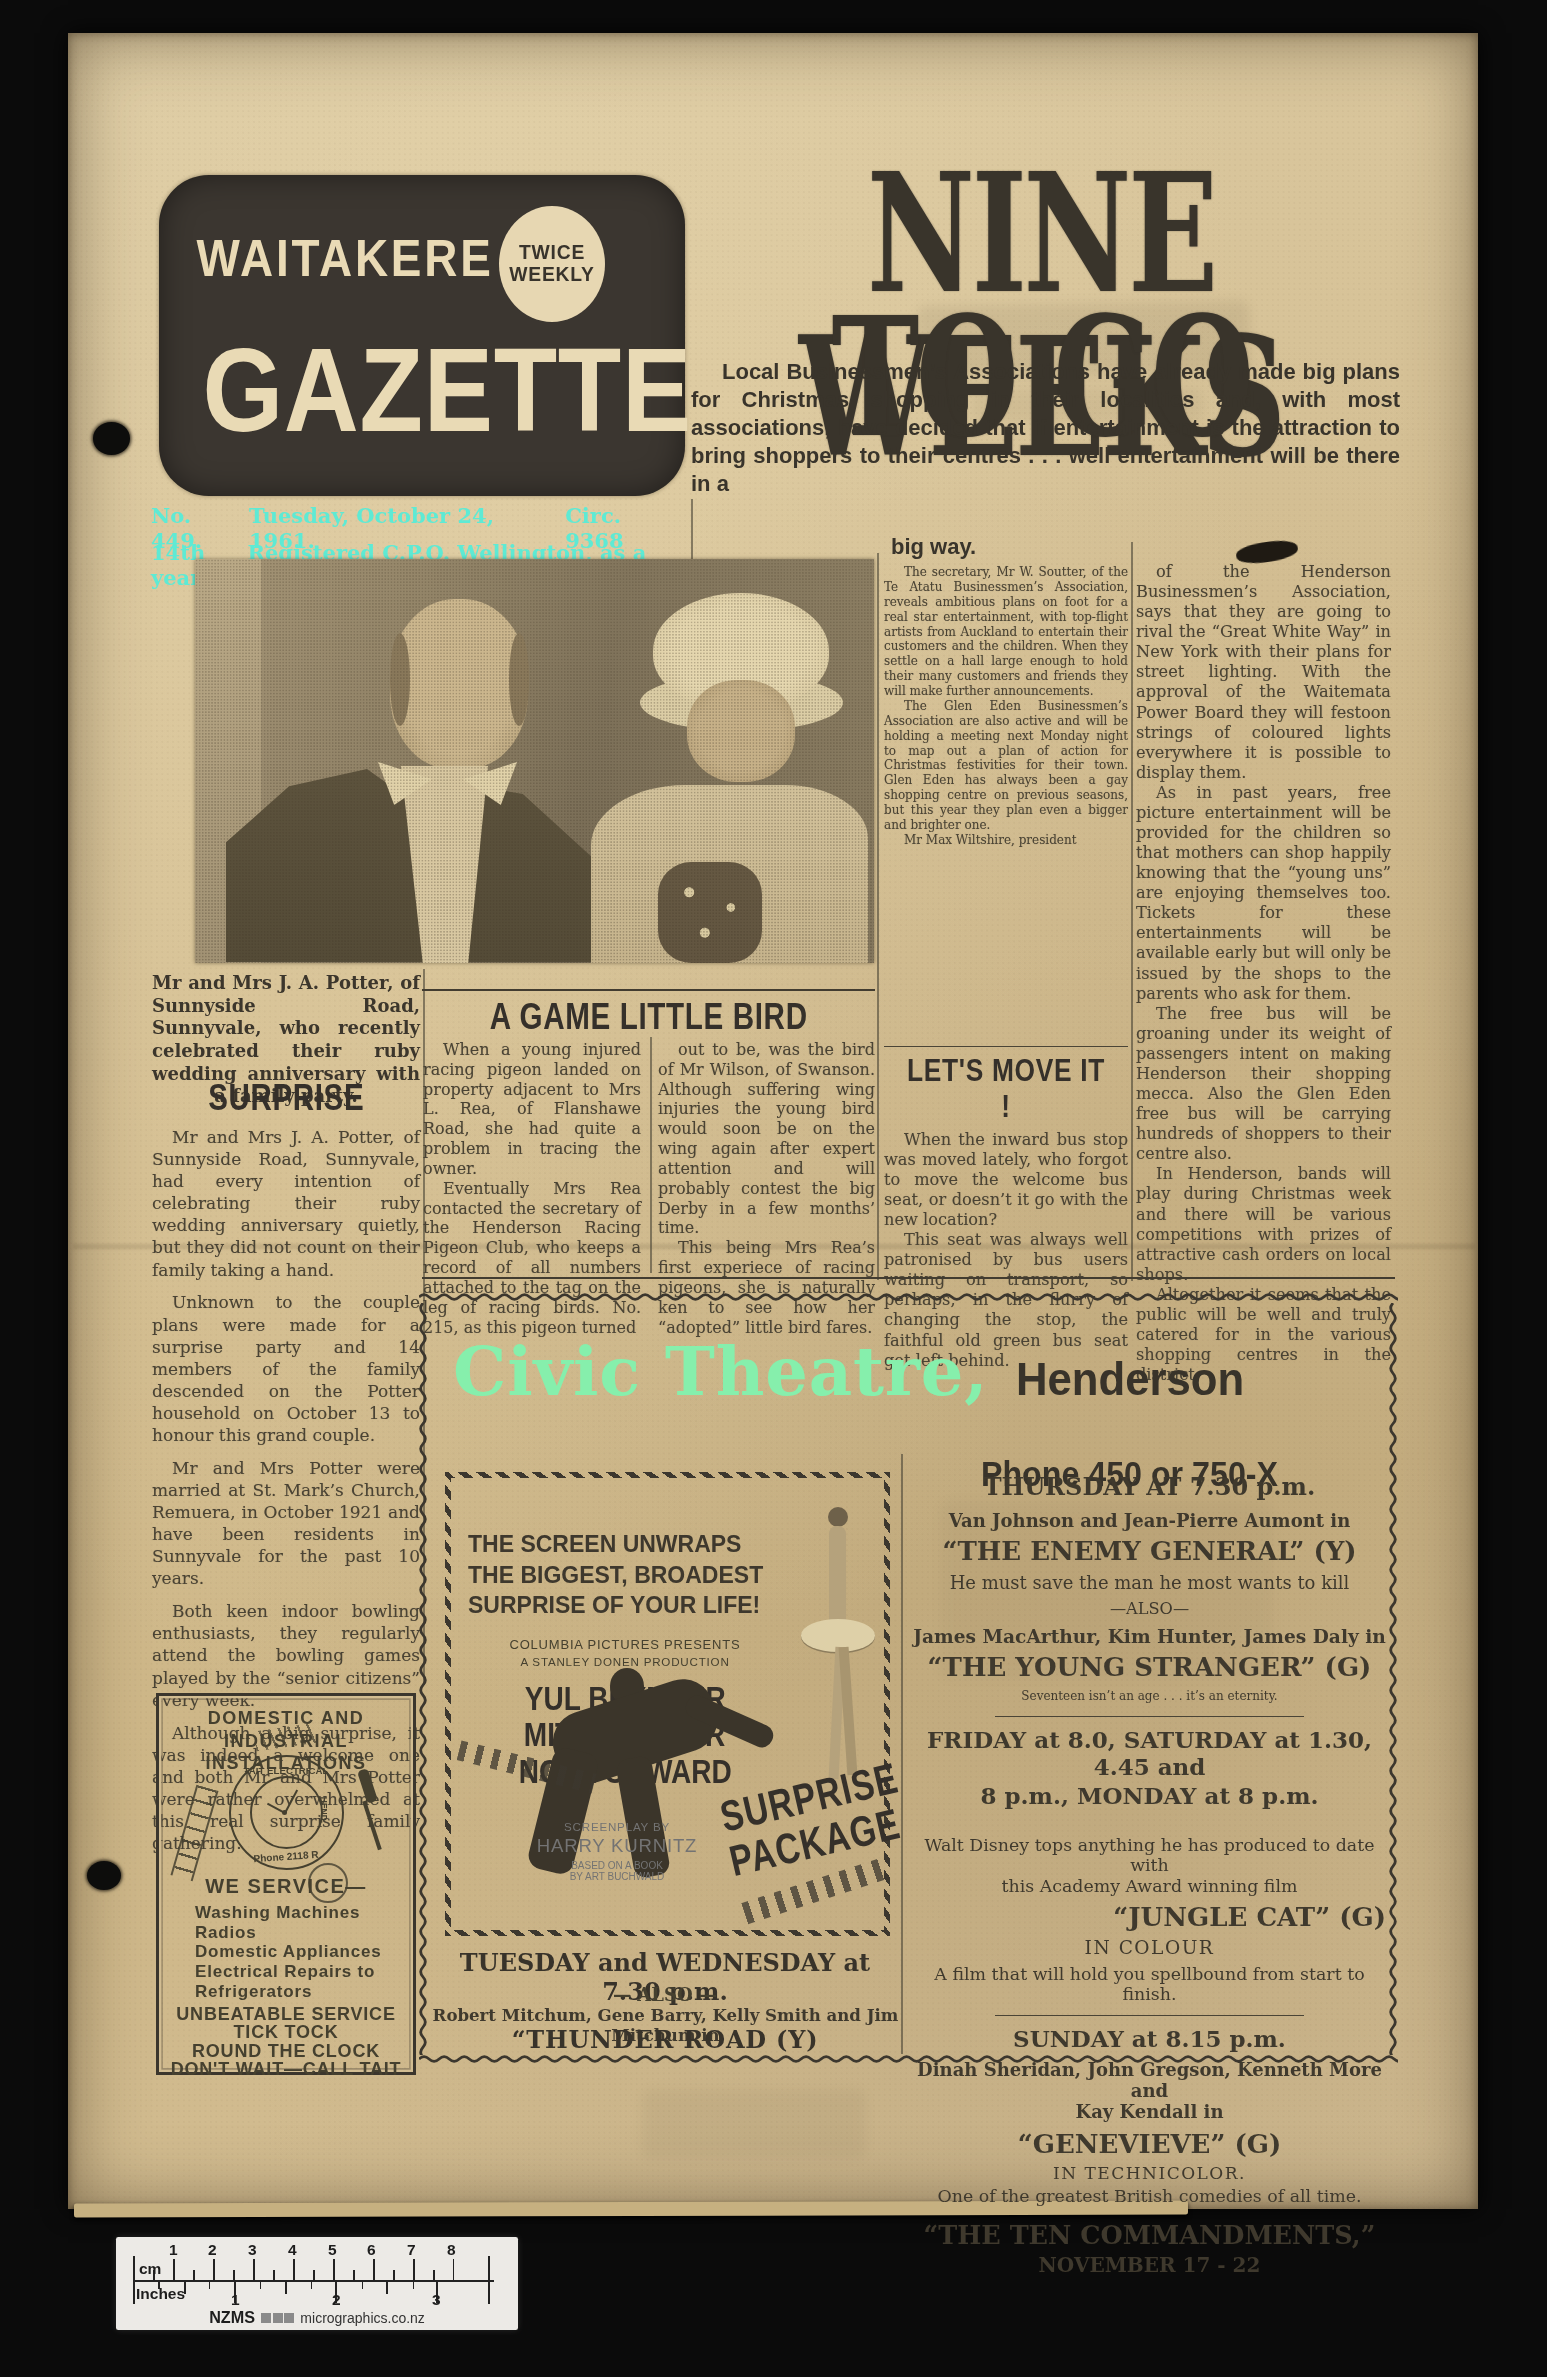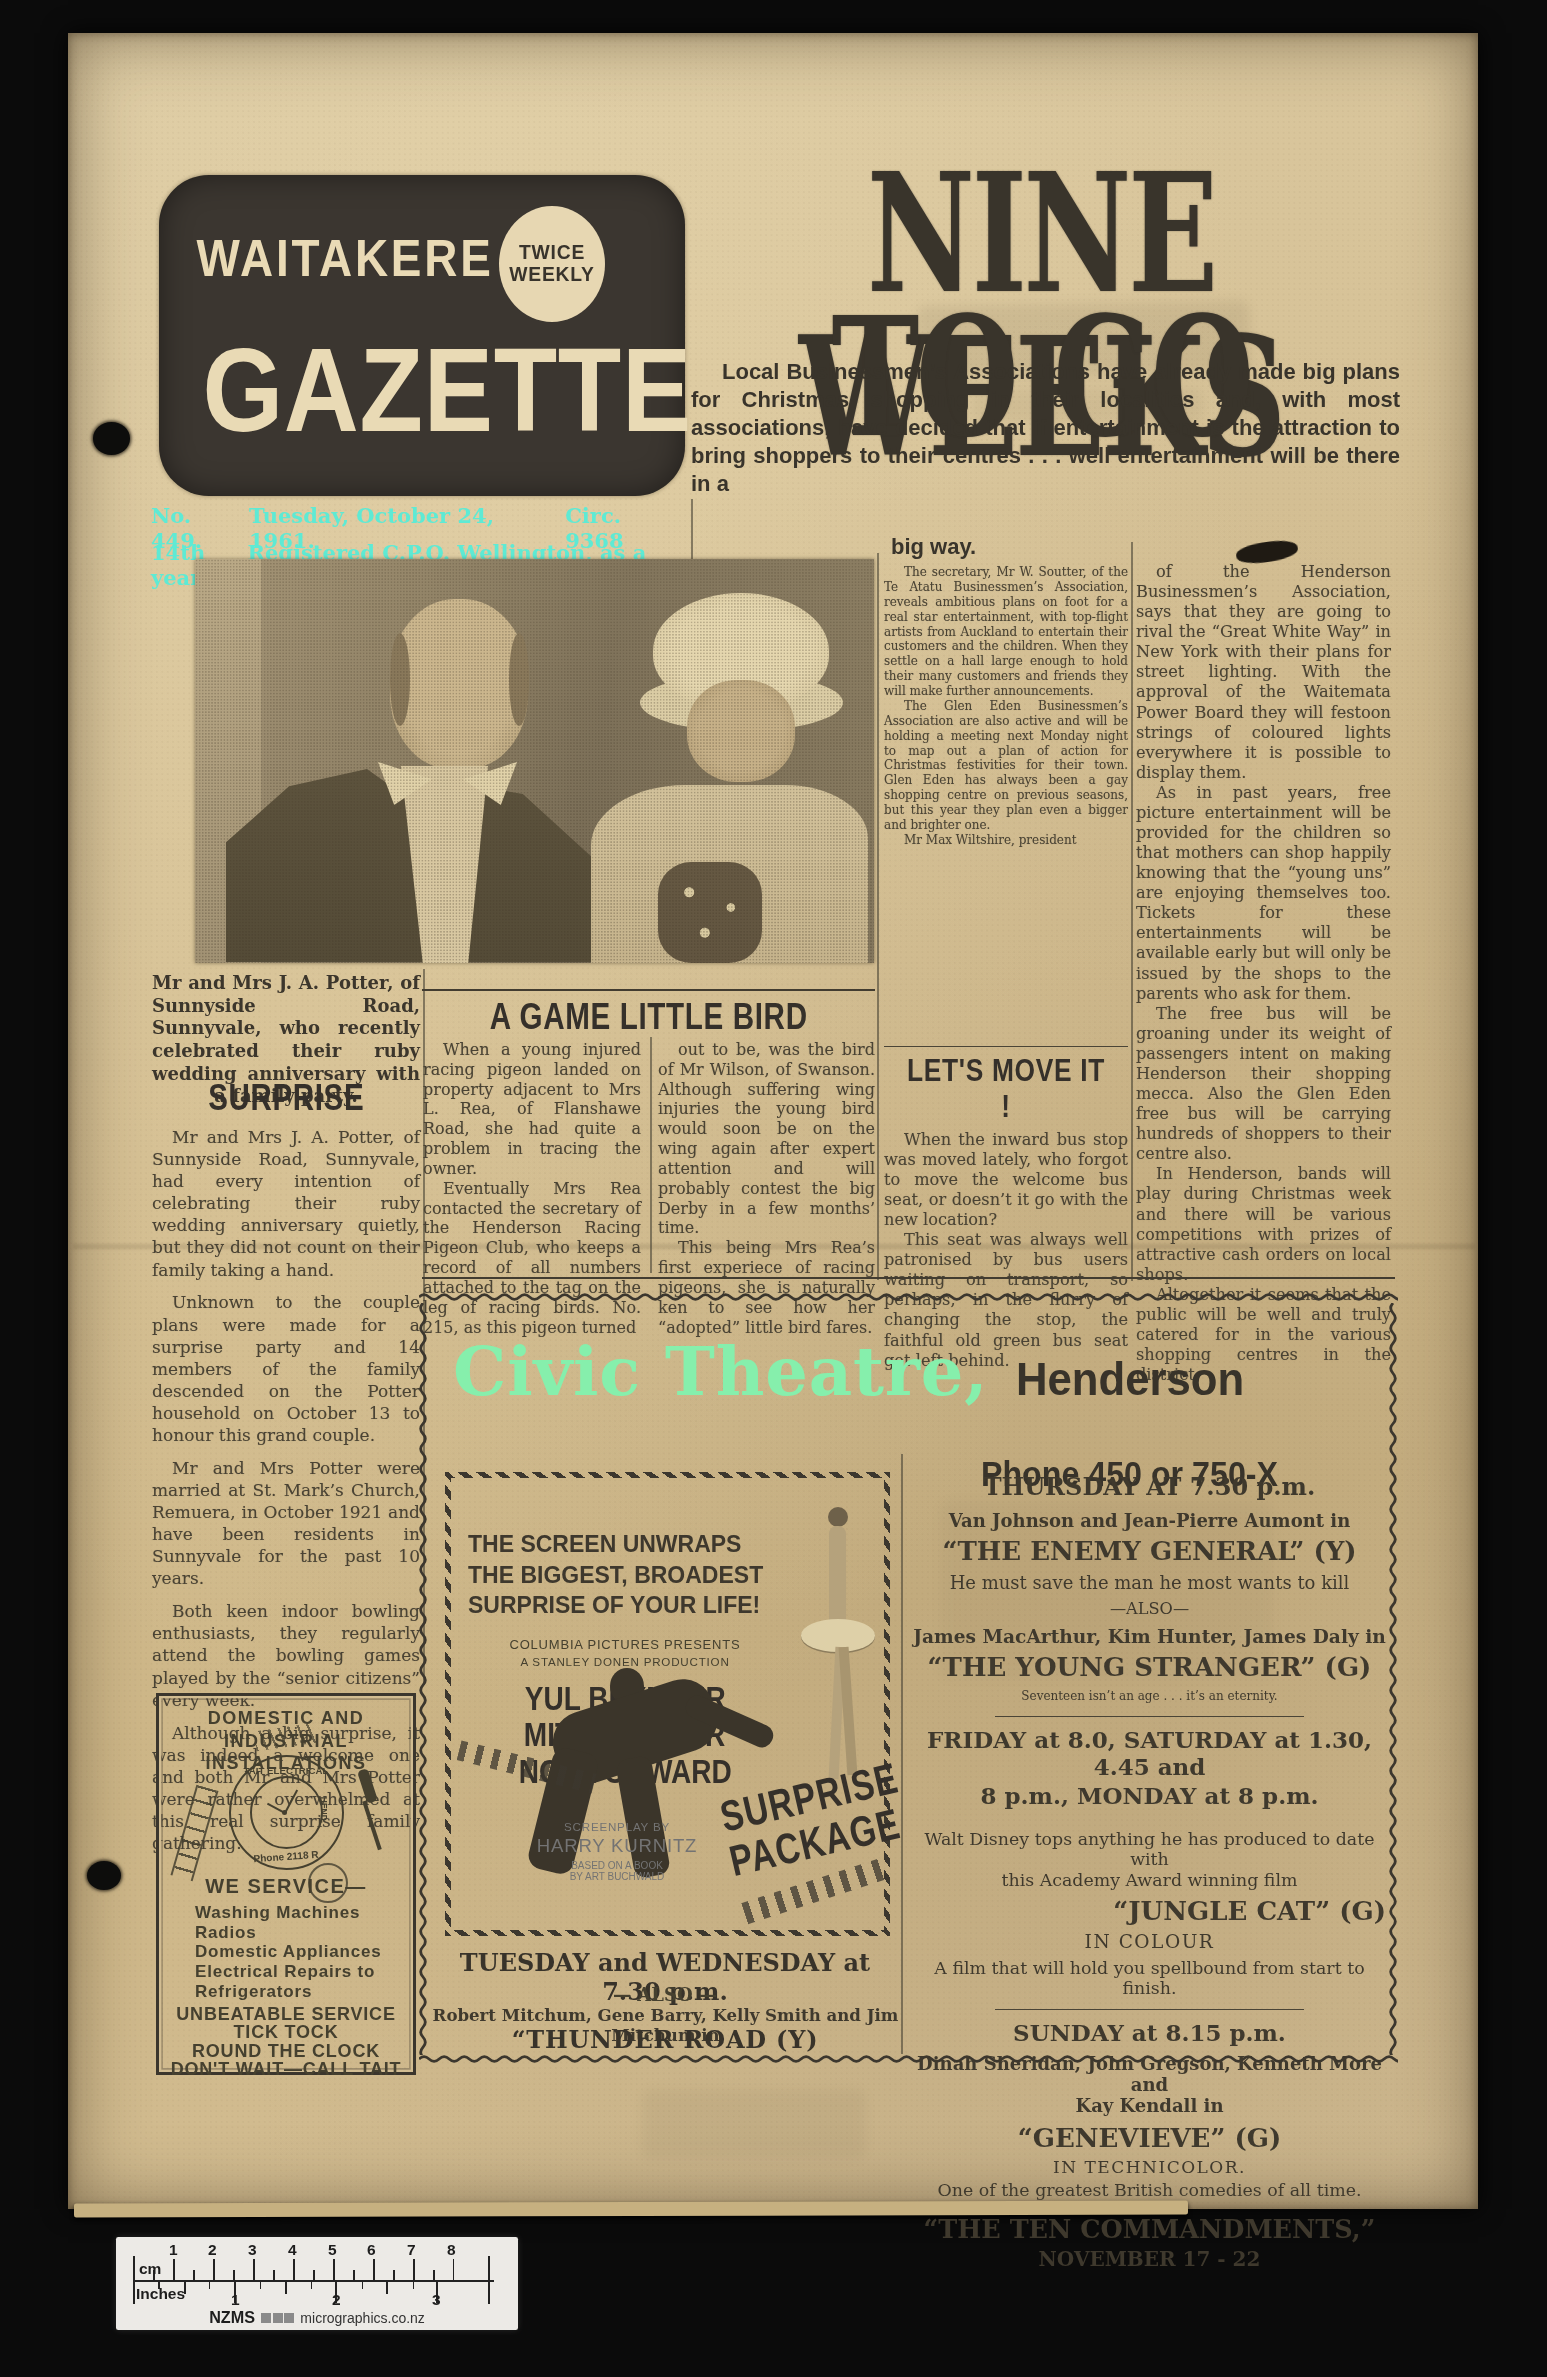--- a/index.html
+++ b/index.html
@@ -266,21 +266,21 @@
   <div style="font-weight:bold;font-size:18px;margin-top:9.3px;">Van Johnson and Jean-Pierre Aumont in</div>
   <div style="font-weight:bold;font-size:26px;margin-top:4.6px;">“THE ENEMY GENERAL” (Y)</div>
   <div style="font-size:18px;margin-top:6.2px;">He must save the man he most wants to kill</div>
   <div style="font-size:16.2px;margin-top:6.2px;">—ALSO—</div>
   <div style="font-weight:bold;font-size:18.6px;margin-top:7.7px;">James MacArthur, Kim Hunter, James Daly in</div>
   <div style="font-weight:bold;font-size:26px;margin-top:4.6px;">“THE YOUNG STRANGER” (G)</div>
   <div style="font-size:12px;margin-top:7.7px;text-align:center;">Seventeen isn’t an age . . . it’s an eternity.</div>
   <div style="width:309px;height:1.2px;background:#4a4436;margin:12.4px auto 0;"></div>
   <div style="font-weight:bold;font-size:23px;margin-top:9.3px;">FRIDAY at 8.0, SATURDAY at 1.30, 4.45 and</div>
   <div style="font-weight:bold;font-size:23px;margin-top:1.5px;">8 p.m., MONDAY at 8 p.m.</div>
-  <div style="font-size:17.4px;margin-top:20px;text-align:center;">Walt Disney tops anything he has produced to date with</div>
+  <div style="font-size:17.4px;margin-top:26px;text-align:center;">Walt Disney tops anything he has produced to date with</div>
   <div style="font-size:17.4px;margin-top:1.5px;">this Academy Award winning film</div>
   <div style="font-weight:bold;font-size:26px;margin-top:6.2px;text-align:right;">“JUNGLE CAT” (G)</div>
   <div style="font-size:18.6px;letter-spacing:1.5px;margin-top:4.6px;">IN COLOUR</div>
   <div style="font-size:17.4px;margin-top:6.2px;">A film that will hold you spellbound from start to finish.</div>
   <div style="width:309px;height:1.2px;background:#4a4436;margin:10.8px auto 0;"></div>
   <div style="font-weight:bold;font-size:23px;margin-top:9.3px;">SUNDAY at 8.15 p.m.</div>
   <div style="font-weight:bold;font-size:18px;margin-top:6.2px;">Dinah Sheridan, John Gregson, Kenneth More and</div>
   <div style="font-weight:bold;font-size:18px;margin-top:0.8px;">Kay Kendall in</div>
   <div style="font-weight:bold;font-size:26px;margin-top:6.2px;">“GENEVIEVE” (G)</div>
   <div style="font-size:17px;letter-spacing:1.5px;margin-top:4.6px;">IN TECHNICOLOR.</div>

